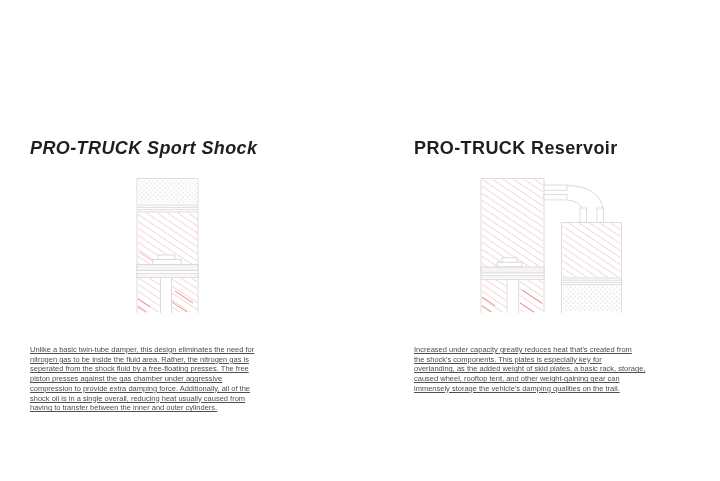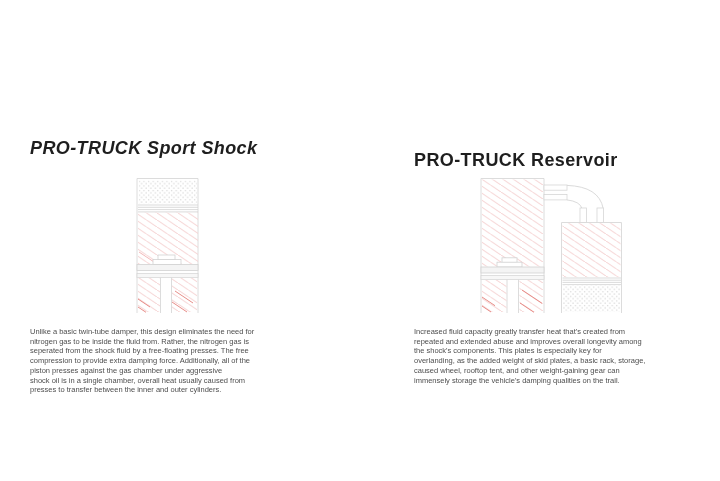--- a/index.html
+++ b/index.html
@@ -5,24 +5,24 @@
   html,body{margin:0;padding:0;background:#ffffff;}
   .page{
     position:relative;width:720px;height:481px;background:#ffffff;overflow:hidden;
     font-family:"Liberation Sans", sans-serif;
   }
   .col-title{
     position:absolute;top:138px;margin:0;
     font-size:18px;font-weight:700;color:#1e1e1e;letter-spacing:0.4px;line-height:20px;
   }
   #title-left{left:30px;font-style:italic;}
-  #title-right{left:414px;margin-top:12px;}
+  #title-right{left:414px;}
   .desc{
-    position:absolute;top:327px;width:300px;
-    font-size:7.5px;line-height:9.7px;color:#4e4e4e;letter-spacing:0px;
+    position:absolute;top:345px;width:300px;
+    font-size:7.5px;line-height:9.7px;color:#4e4e4e;letter-spacing:0px;text-decoration:underline;
   }
   #desc-left{left:30px;}
   #desc-right{left:414px;}
   .desc div{white-space:nowrap;}
   .diagram{position:absolute;top:178px;}
   #diagram-left{left:136px;}
   #diagram-right{left:480px;}
 </style>
 </head>
 <body>
@@ -106,30 +106,29 @@
     <path d="M82.5,100 H141 M82.5,102.2 H141 M82.5,104.4 H141 M82.5,106.6 H141" stroke="#d2d2d2" stroke-width="0.8" fill="none"></path>
 
     <rect x="83" y="107.5" width="57" height="26" fill="url(#dotsR)"></rect>
 
     <rect x="100" y="30" width="6.5" height="14.5" fill="#ffffff" stroke="#d6d6d6" stroke-width="0.8"></rect>
     <rect x="117" y="30" width="6.5" height="14.5" fill="#ffffff" stroke="#d6d6d6" stroke-width="0.8"></rect>
   </svg>
 
   <div class="desc" id="desc-left">
     <div>Unlike a basic twin-tube damper, this design eliminates the need for</div>
-    <div>nitrogen gas to be inside the fluid from. Rather, the nitrogen gas is</div>
+    <div>nitrogen gas to be inside the fluid area. Rather, the nitrogen gas is</div>
     <div>seperated from the shock fluid by a free-floating presses. The free</div>
+    <div>piston presses against the gas chamber under aggressive</div>
     <div>compression to provide extra damping force. Additionally, all of the</div>
-    <div>piston presses against the gas chamber under aggressive</div>
-    <div>shock oil is in a single chamber, overall heat usually caused from</div>
-    <div>presses to transfer between the inner and outer cylinders.</div>
+    <div>shock oil is in a single overall, reducing heat usually caused from</div>
+    <div>having to transfer between the inner and outer cylinders.</div>
   </div>
 
   <div class="desc" id="desc-right">
-    <div>Increased fluid capacity greatly transfer heat that's created from</div>
-    <div>repeated and extended abuse and improves overall longevity among</div>
+    <div>Increased under capacity greatly reduces heat that's created from</div>
     <div>the shock's components. This plates is especially key for</div>
     <div>overlanding, as the added weight of skid plates, a basic rack, storage,</div>
     <div>caused wheel, rooftop tent, and other weight-gaining gear can</div>
     <div>immensely storage the vehicle's damping qualities on the trail.</div>
   </div>
 
 </div>
 
 </body></html>

